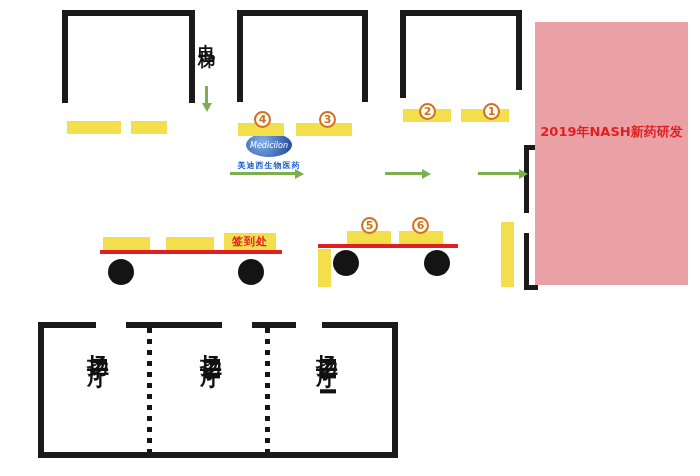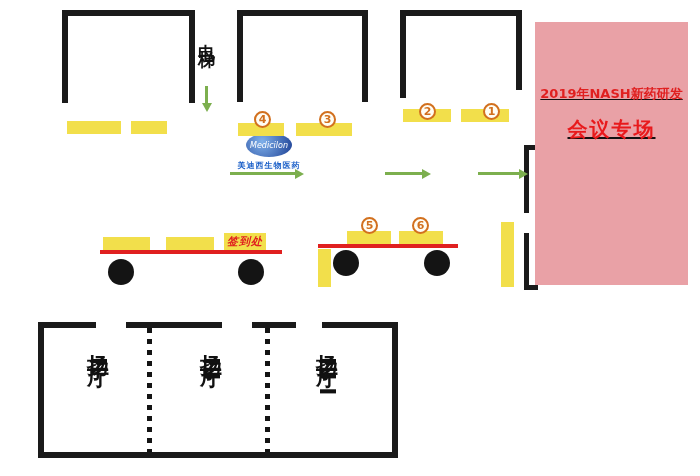--- a/index.html
+++ b/index.html
@@ -35,21 +35,21 @@
   .v-arrow::after{
     content:"";position:absolute;bottom:-8px;left:50%;transform:translateX(-50%);
     border-top:9px solid #7CAF4E;border-left:5px solid transparent;border-right:5px solid transparent;
   }
   .signin{
     position:absolute;background:#F2DF4B;color:#E02020;font-size:11px;font-weight:bold;
     display:flex;align-items:center;justify-content:center;letter-spacing:1px;
   }
   .conf{
     position:absolute;left:535px;top:22px;width:153px;height:263px;background:#E9A1A6;
-    text-align:center;box-sizing:border-box;padding-top:62px;text-decoration:underline;
+    text-align:center;box-sizing:border-box;padding-top:100px;
   }
   .conf-line{color:#E02020;font-size:13px;font-weight:bold;line-height:19px;}
   .conf-session{color:#E8191C;font-size:20px;font-weight:bold;margin-top:13px;letter-spacing:2px;}
   .logo-mark{
     position:absolute;left:246px;top:133px;width:46px;height:24px;border-radius:50%;
     background:radial-gradient(circle at 35% 35%,#7fb0ea,#1C3F94);
     color:#ffffff;font-size:8px;font-style:italic;
     display:flex;align-items:center;justify-content:center;
   }
   .logo-sub{
@@ -91,21 +91,20 @@
   <div class="partition" style="left:265px;top:328px;height:124px;"></div>
 
   <div class="vtext elevator">电梯</div>
 
   <div class="vtext hall-label" style="left:83px;top:336px;">扬子厅I</div>
   <div class="vtext hall-label" style="left:196px;top:336px;">扬子厅II</div>
   <div class="vtext hall-label" style="left:312px;top:336px;">扬子厅III</div>
 
   <div class="conf">
     <div class="conf-line">2019年NASH新药研发</div>
-    <div class="conf-session">会议专场</div>
   </div>
 
   <div class="logo-mark">
     <span>Medicilon</span>
   </div>
   <div class="logo-sub">美迪西生物医药</div>
 
   <div class="v-arrow" style="left:205px;top:86px;height:18px;"></div>
   <div class="h-arrow" style="left:230px;top:172px;width:66px;"></div>
   <div class="h-arrow" style="left:385px;top:172px;width:38px;"></div>
@@ -117,21 +116,21 @@
   <div class="desk" style="left:296px;top:123px;width:56px;height:13px;"></div>
   <div class="desk" style="left:403px;top:109px;width:48px;height:13px;"></div>
   <div class="desk" style="left:461px;top:109px;width:48px;height:13px;"></div>
   <div class="desk" style="left:103px;top:237px;width:47px;height:13px;"></div>
   <div class="desk" style="left:166px;top:237px;width:48px;height:13px;"></div>
   <div class="desk" style="left:347px;top:231px;width:44px;height:13px;"></div>
   <div class="desk" style="left:399px;top:231px;width:44px;height:13px;"></div>
   <div class="desk" style="left:318px;top:249px;width:13px;height:38px;"></div>
   <div class="desk" style="left:501px;top:222px;width:13px;height:65px;"></div>
 
-  <div class="signin" style="left:224px;top:233px;width:42px;height:17px;font-style:italic;">签到处</div>
+  <div class="signin" style="left:224px;top:233px;width:52px;height:17px;">签到处</div>
 
   <div class="redline" style="left:100px;top:250px;width:182px;height:4px;"></div>
   <div class="redline" style="left:318px;top:244px;width:140px;height:4px;"></div>
 
   <div class="seat" style="left:108px;top:259px;"></div>
   <div class="seat" style="left:238px;top:259px;"></div>
   <div class="seat" style="left:333px;top:250px;"></div>
   <div class="seat" style="left:424px;top:250px;"></div>
 
   <div class="marker" style="left:483px;top:103px;">1</div>

